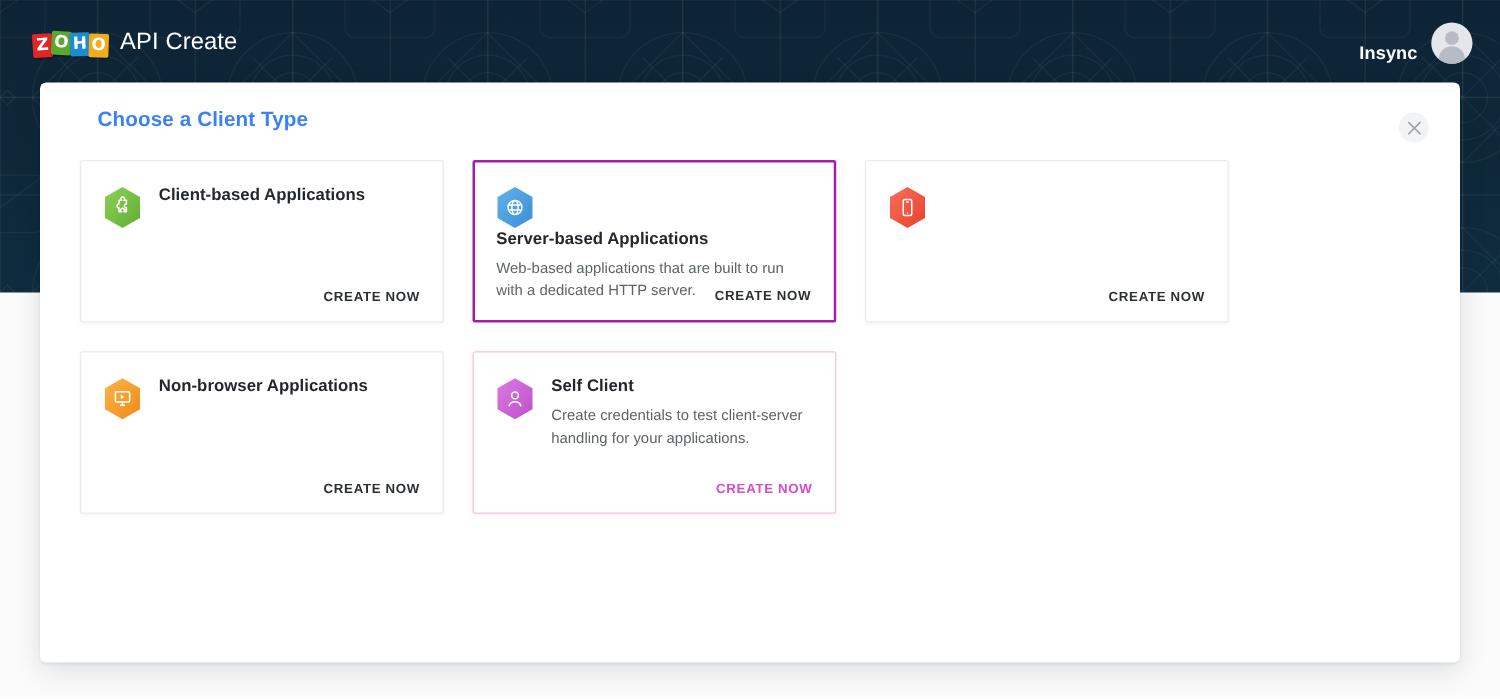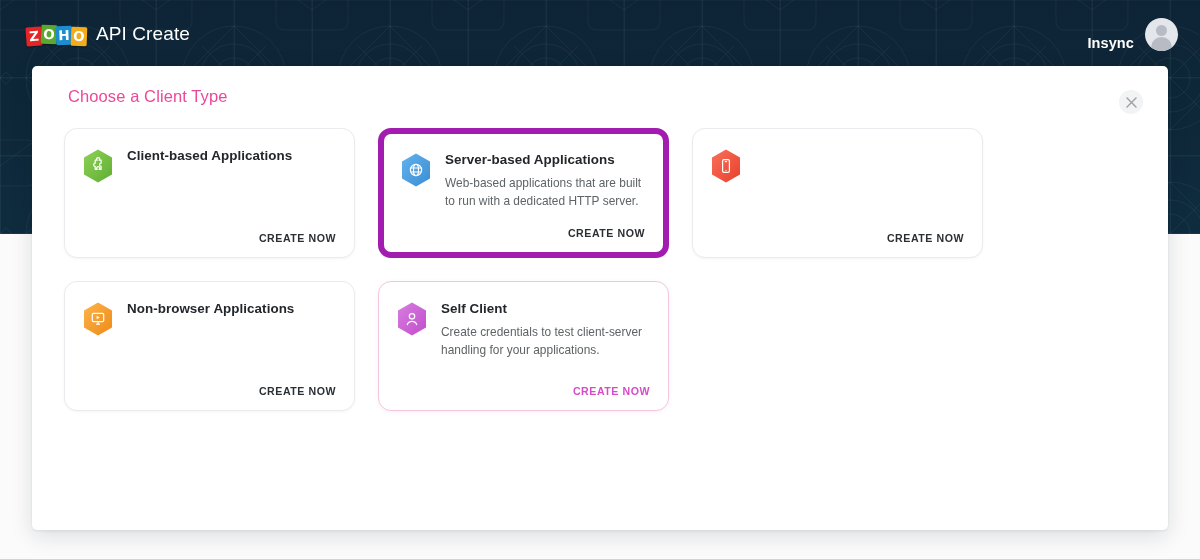--- a/index.html
+++ b/index.html
@@ -114,25 +114,25 @@
     width: 1136px;
     height: 464px;
     background: #ffffff;
     border-radius: 5px;
     box-shadow: 0 6px 22px rgba(10, 25, 40, 0.13), 0 1px 3px rgba(10,25,40,0.08);
     z-index: 10;
   }
 
   .panel-title {
     position: absolute;
-    left: 36px;
+    left: 46px;
     top: 21px;
     font-size: 16.5px;
-    color: #ec4899;
-    font-weight: 400;
+    color: #3b82f6;
+    font-weight: 700;
     letter-spacing: 0.1px;
   }
 
   .close-btn {
     position: absolute;
     right: 25px;
     top: 24px;
     width: 24px; height: 24px;
     border-radius: 50%;
     background: #f1f3f4;
@@ -155,31 +155,32 @@
     flex-wrap: wrap;
     gap: 23px 23px;
   }
 
   .card {
     position: relative;
     width: 291px;
     height: 130px;
     background: #ffffff;
     border: 1px solid #e9ebee;
-    border-radius: 13px;
+    border-radius: 2px;
     padding: 19px 18px 0 18px;
     box-shadow: 0 1px 3px rgba(16,24,40,0.045);
     cursor: pointer;
     display: flex;
     gap: 0px;
   }
   .card.focused {
-    border: 6px solid #a21caf;
+    border: 2px solid #a21caf;
     padding: 18px 17px 0 17px;
     box-shadow: none;
+    flex-direction: column;
   }
   .card.hovered {
     border: 1px solid #f3c6dd;
     box-shadow: 0 1px 4px rgba(190, 60, 150, 0.08);
   }
 
   .hex {
     flex: 0 0 auto;
     width: 30px;
     height: 34px;

